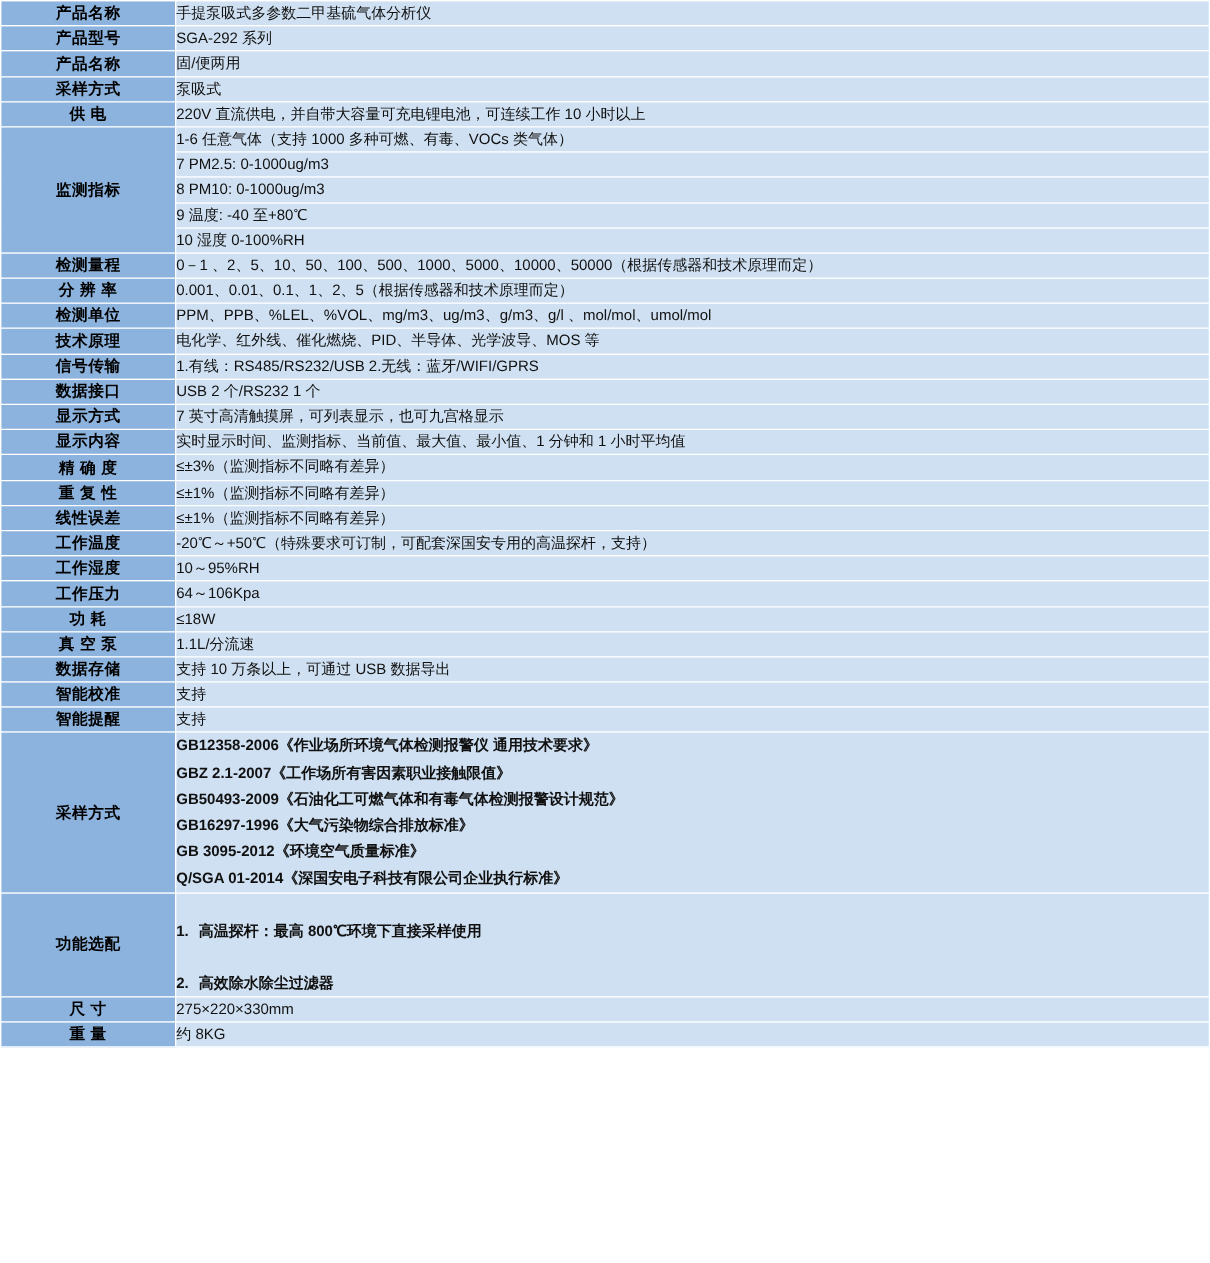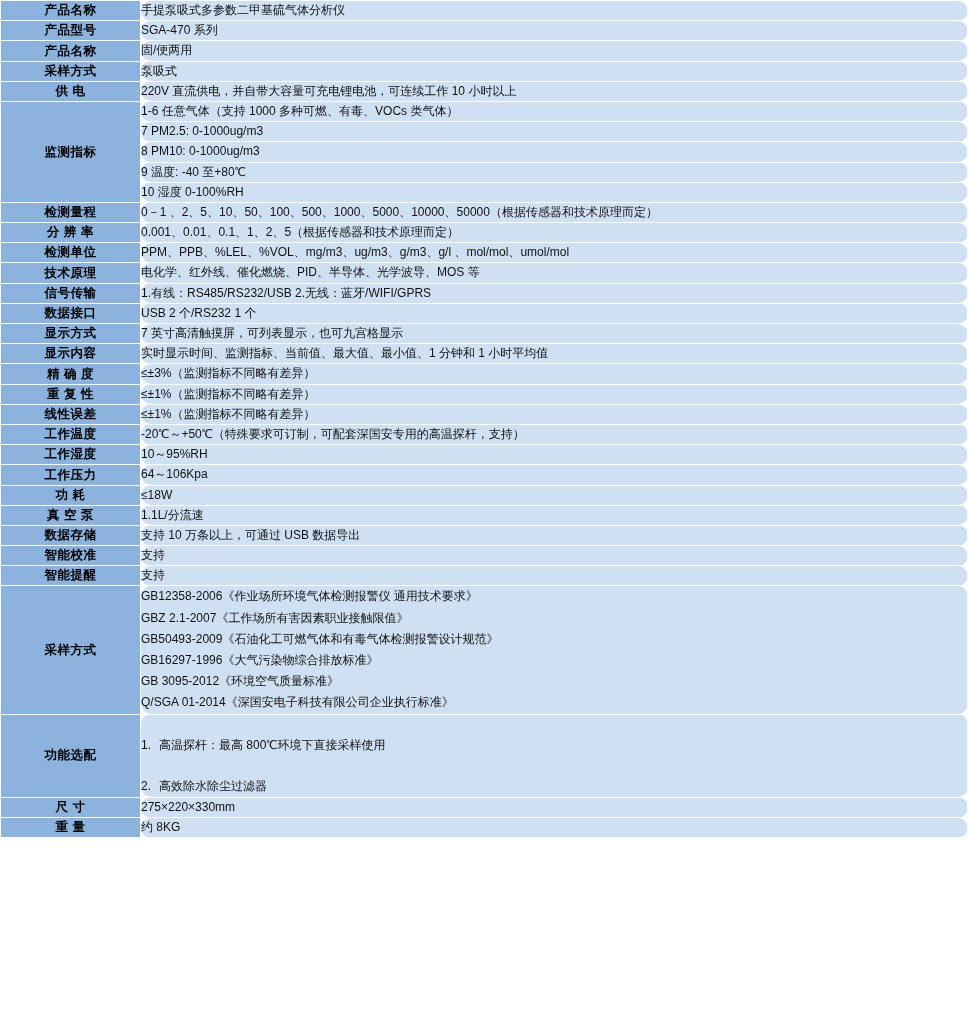--- a/index.html
+++ b/index.html
@@ -32,24 +32,24 @@
     letter-spacing: 0.5px;
     padding: 6px 4px;
     line-height: 1.5;
   }
   td.value {
     background: #cfe0f2;
     padding: 6px 8px;
     font-size: 12px;
     line-height: 1.6;
     color: #111;
-    border-radius: 10px;
   }
   .multiline > div {
     padding: 1px 0;
+    font-weight: bold;
   }
   .list-item {
     display: block;
   }
   .opt-row {
     display: block;
     padding: 2px 0;
     margin-top: 20px;
   }
   .opt-num {
@@ -66,21 +66,21 @@
     <col>
   </colgroup>
   <tbody>
 
     <tr>
       <td class="label">产品名称</td>
       <td class="value">手提泵吸式多参数二甲基硫气体分析仪</td>
     </tr>
     <tr>
       <td class="label">产品型号</td>
-      <td class="value">SGA-470 系列</td>
+      <td class="value">SGA-292 系列</td>
     </tr>
     <tr>
       <td class="label">产品名称</td>
       <td class="value">固/便两用</td>
     </tr>
     <tr>
       <td class="label">采样方式</td>
       <td class="value">泵吸式</td>
     </tr>
     <tr>

